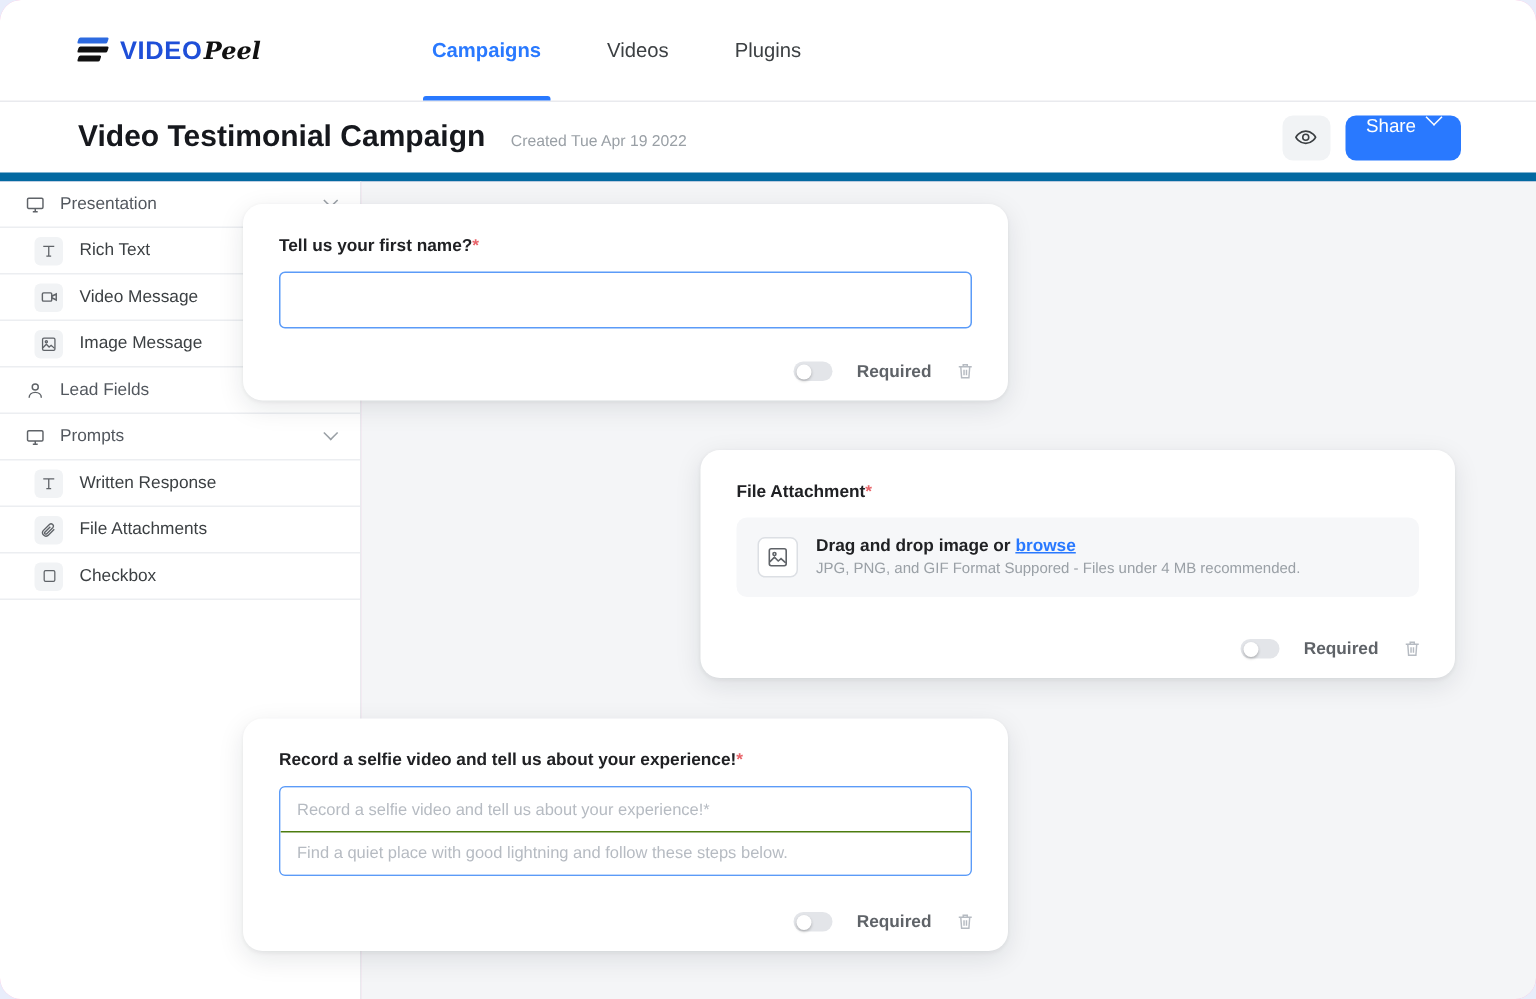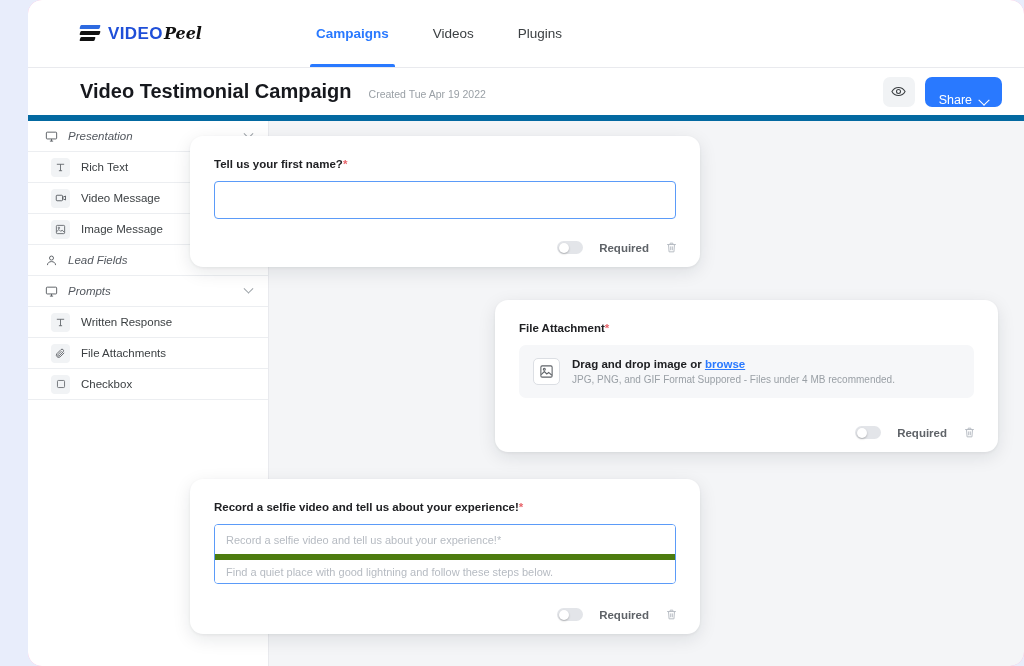--- a/index.html
+++ b/index.html
@@ -7,21 +7,20 @@
     width: 1024px; height: 666px;
     font-family: "Liberation Sans", sans-serif;
     background: #e8edfb;
     overflow: hidden;
   }
   .app {
     position: absolute; inset: 0;
     background: #f9a8d4;
     border-radius: 14px;
     overflow: hidden;
-    margin-left: 28px;
   }
 
   
   .topnav {
     position: absolute; left: 0; top: 0; width: 1024px; height: 68px;
     background: #fff;
     border-bottom: 1px solid #e9eaee;
     display: flex; align-items: center;
   }
   .logo { display: flex; align-items: center; margin-left: 52px; }
@@ -65,39 +64,39 @@
     margin-left: auto; margin-right: 50px;
     display: flex; align-items: center; gap: 10px;
   }
   .eye-btn {
     width: 32px; height: 30px; border-radius: 7px; background: #f1f3f5;
     display: flex; align-items: center; justify-content: center; cursor: pointer;
   }
   .share-btn {
     height: 30px; padding: 0 14px; border-radius: 7px;
     background: #2979ff; color: #fff;
-    font-size: 12.5px; display: flex; align-items: flex-end; gap: 8px;
+    font-size: 12.5px; display: flex; align-items: flex-start; gap: 8px;
     border: none; cursor: pointer;
   }
   .chev { width: 8px; height: 8px; border-right: 1.6px solid currentColor; border-bottom: 1.6px solid currentColor;
           transform: rotate(45deg) translate(-2px,-2px); }
 
   
   .sidebar {
     position: absolute; left: 0; top: 121px; width: 241px; bottom: 0;
     background: #fff; border-right: 1px solid #e9eaee;
   }
   .sb-section, .sb-item {
     height: 31px; display: flex; align-items: center;
     border-bottom: 1px solid #eceef1; cursor: pointer;
   }
   .sb-section { padding-left: 16px; }
   .sb-item { padding-left: 23px; }
   .sb-label { font-size: 11.5px; color: #3c4043; }
-  .sb-section .sb-label { color: #53585f; font-style: italic; }
+  .sb-section .sb-label { color: #53585f; }
   .sb-icon {
     width: 14px; height: 14px; margin-right: 10px;
     display: flex; align-items: center; justify-content: center; color: #5f6368;
   }
   .sb-badge {
     width: 19px; height: 19px; border-radius: 4px; background: #f1f3f5;
     display: flex; align-items: center; justify-content: center;
     margin-right: 11px; color: #5f6368;
   }
   .sb-chev {
@@ -136,21 +135,21 @@
     font-family: "Liberation Sans", sans-serif;
   }
   .text-input::placeholder { color: #b6bbc2; }
   .stacked { margin-top: 11px; border: 1px solid #5b9bf8; border-radius: 4px; overflow: hidden; }
   .stacked input {
     display: block; width: 100%; height: 29px; border: none; outline: none;
     font-size: 11px; color: #3c4043; padding: 0 11px; background: #fff;
     font-family: "Liberation Sans", sans-serif;
   }
   .stacked input::placeholder { color: #b6bbc2; }
-  .stacked input + input { border-top: 6px solid #4d7c0f; }
+  .stacked input + input { border-top: 1px solid #4d7c0f; }
 
   .dropzone {
     margin-top: 11px; background: #f6f7f9; border-radius: 7px;
     padding: 13px 14px; display: flex; align-items: center; gap: 12px;
   }
   .dz-icon {
     width: 27px; height: 27px; border: 1px solid #dcdfe4; border-radius: 5px;
     background: #fff; display: flex; align-items: center; justify-content: center; color: #5f6368;
     flex: none;
   }

